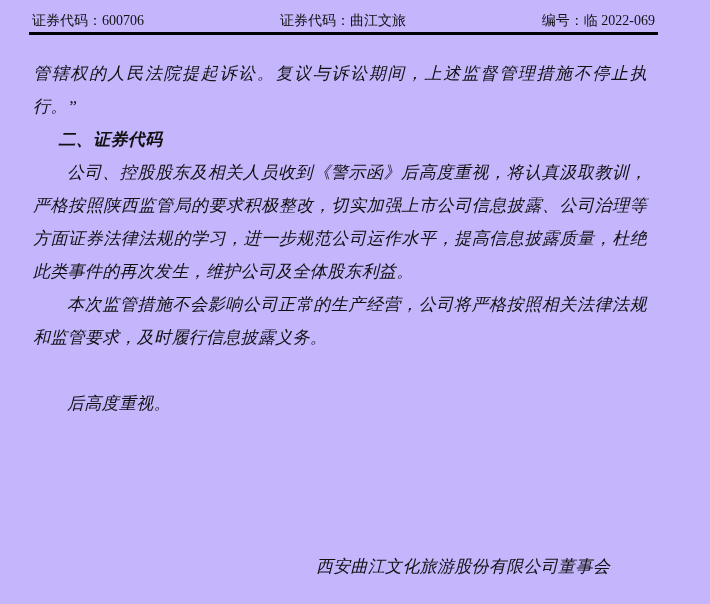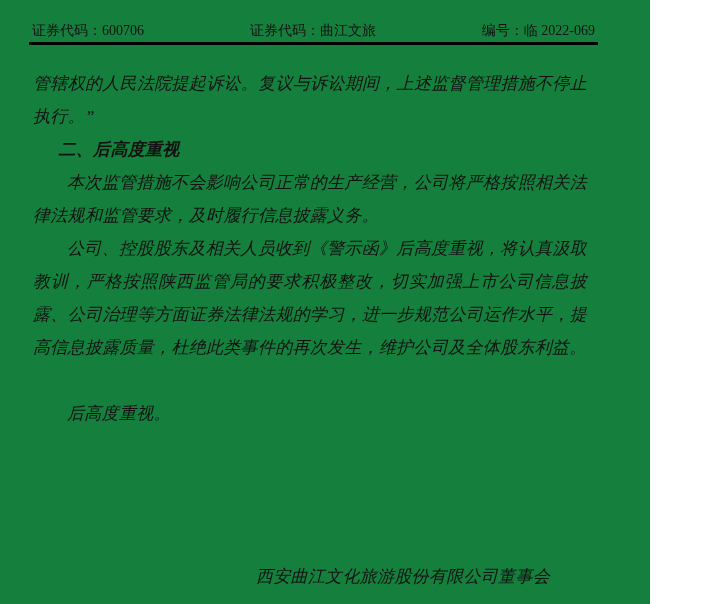--- a/index.html
+++ b/index.html
@@ -2,27 +2,27 @@
 <html><head>
 <meta charset="utf-8">
 <style>
   html, body {
     margin: 0;
     padding: 0;
     background: #ffffff;
   }
   .page {
     position: relative;
-    width: 650px;
+    width: 710px;
     height: 604px;
-    background: #15803d;
+    background: #c4b5fd;
     color: #111111;
     font-family: "Liberation Serif", serif;
     box-sizing: border-box;
-    padding-top: 23px;
+    padding-top: 13px;
     overflow: hidden;
   }
   .header-row {
     display: flex;
     justify-content: space-between;
     align-items: baseline;
     margin: 0 55px 0 32px;
     font-size: 14px;
     line-height: 16px;
     white-space: nowrap;
@@ -69,25 +69,25 @@
     <span>证券代码：600706</span>
     <span>证券代码：曲江文旅</span>
     <span>编号：临 2022-069</span>
   </div>
 
   <hr class="header-rule">
 
   <div class="doc-body">
     <p class="continuation">管辖权的人民法院提起诉讼。复议与诉讼期间，上述监督管理措施不停止执行。”</p>
 
-    <p class="section-heading">二、后高度重视</p>
+    <p class="section-heading">二、证券代码</p>
+
+    <p class="para">公司、控股股东及相关人员收到《警示函》后高度重视，将认真汲取教训，严格按照陕西监管局的要求积极整改，切实加强上市公司信息披露、公司治理等方面证券法律法规的学习，进一步规范公司运作水平，提高信息披露质量，杜绝此类事件的再次发生，维护公司及全体股东利益。</p>
 
     <p class="para">本次监管措施不会影响公司正常的生产经营，公司将严格按照相关法律法规和监管要求，及时履行信息披露义务。</p>
-
-    <p class="para">公司、控股股东及相关人员收到《警示函》后高度重视，将认真汲取教训，严格按照陕西监管局的要求积极整改，切实加强上市公司信息披露、公司治理等方面证券法律法规的学习，进一步规范公司运作水平，提高信息披露质量，杜绝此类事件的再次发生，维护公司及全体股东利益。</p>
 
     <p class="closing">后高度重视。</p>
 
     <div class="signature">
       <p>西安曲江文化旅游股份有限公司董事会</p>
     </div>
   </div>
 
 </div>
 

